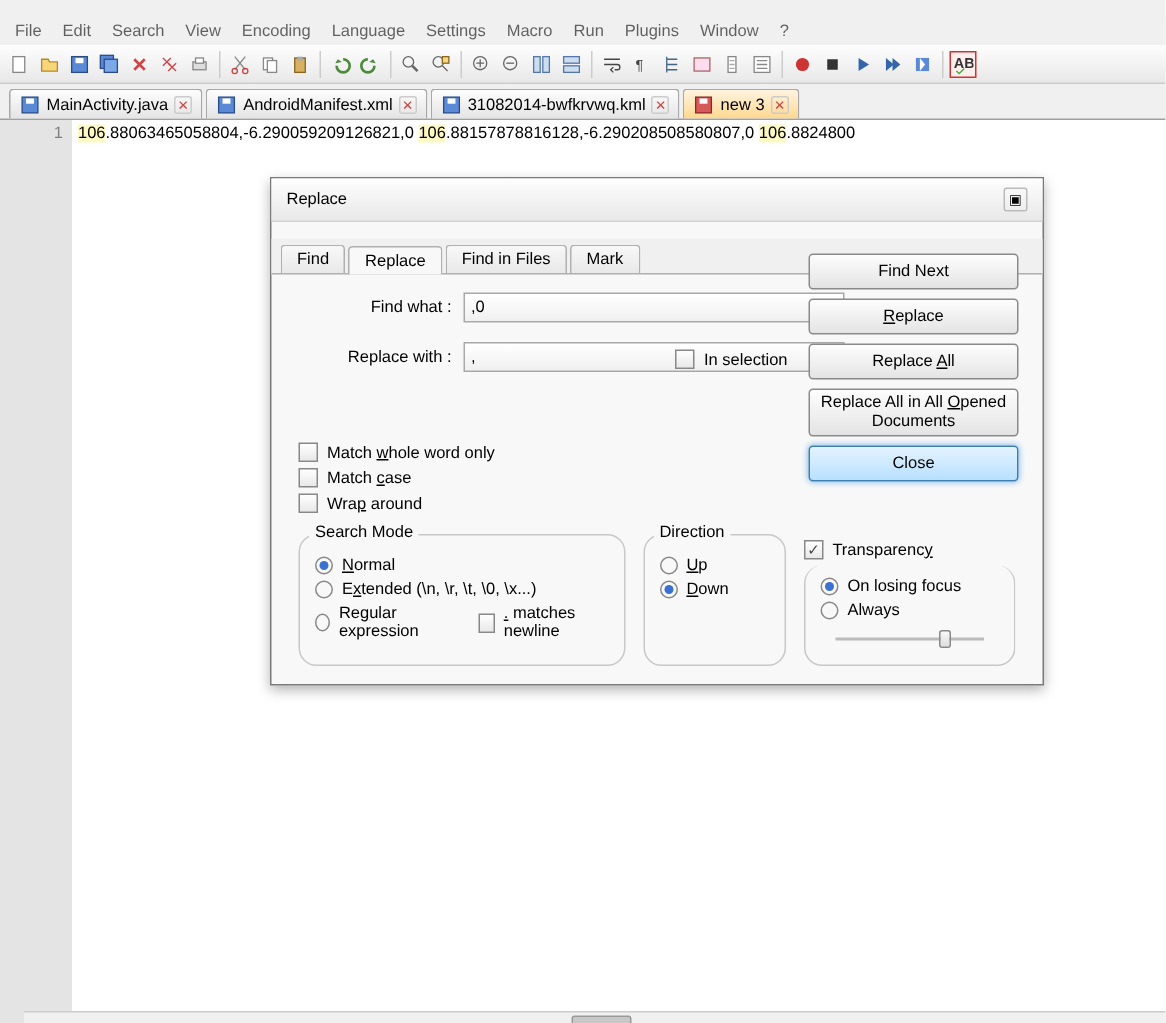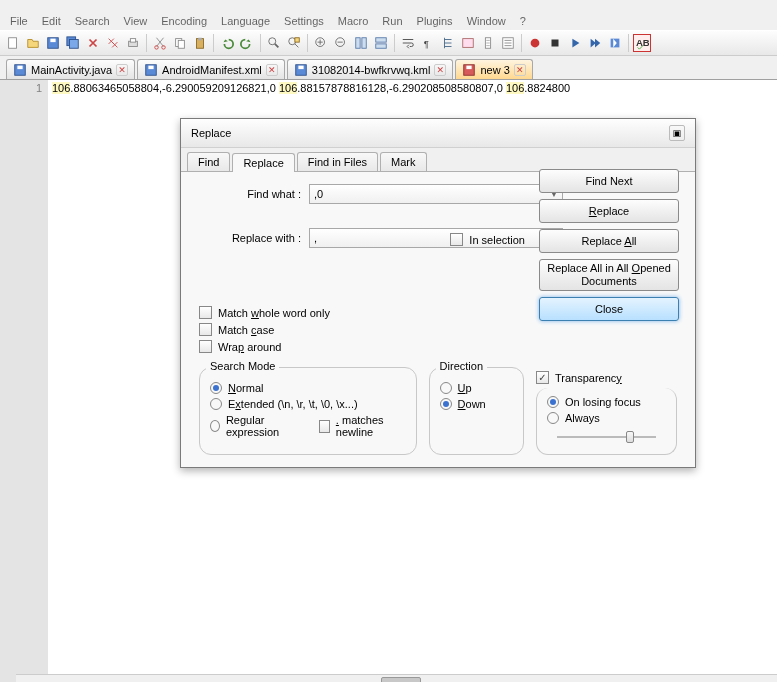--- a/index.html
+++ b/index.html
@@ -25,26 +25,26 @@
 .hl { background: #fef9c3; }
 
 .scrollh { position: absolute; bottom: 0; left: 8px; right: 0; height: 16px; background: #f0f0f0; border-top: 1px solid #ccc; display: flex; align-items: center; }
 .sthumb { width: 40px; height: 12px; background: #c8c8c8; border: 1px solid #999; border-radius: 2px; margin-left: 48%; }
 
 
 .dlg { position: absolute; left: 180px; top: 118px; width: 516px; background: #f8f8f8; border: 1px solid #7a7a7a; box-shadow: 0 3px 8px rgba(0,0,0,0.3); }
 .dlg-title { background: linear-gradient(#fefefe, #e8e8e8); padding: 6px 10px; border-bottom: 1px solid #d0d0d0; display: flex; justify-content: space-between; align-items: center; }
 .dlg-close { width: 16px; height: 16px; border: 1px solid #bbb; border-radius: 2px; display: flex; align-items: center; justify-content: center; font-size: 9px; cursor: pointer; }
 
-.dlg-tabs { display: flex; padding: 4px 6px 0; background: #f0f0f0; border-bottom: 1px solid #b0b0b0; }
+.dlg-tabs { display: flex; padding: 4px 6px 0; background: #f0f0f0; border-bottom: 1px solid #b0b0b0; margin-top: 11px; }
 .dlg-tab { padding: 3px 10px; border: 1px solid #b0b0b0; border-bottom: none; background: linear-gradient(#f8f8f8, #e8e8e8); border-radius: 3px 3px 0 0; margin-right: 2px; cursor: pointer; position: relative; }
 .dlg-tab.active { background: #f8f8f8; top: 1px; }
 
 .dlg-body { padding: 12px 18px; }
-.row { display: flex; align-items: center; margin-bottom: 24px; }
+.row { display: flex; align-items: center; margin-bottom: 13px; }
 .lbl { width: 110px; text-align: right; padding-right: 8px; }
 .combo { flex: 1; height: 20px; border: 1px solid #a8a8a8; background: linear-gradient(#fff, #f0f0f0); display: flex; align-items: center; padding: 0 4px; justify-content: space-between; max-width: 254px; }
 .combo .dd { font-size: 8px; color: #666; }
 
 .btncol { position: absolute; right: 16px; top: 50px; width: 140px; }
 .wbtn { display: block; width: 100%; height: 24px; margin-bottom: 6px; background: linear-gradient(#fdfdfd, #e4e4e4); border: 1px solid #8a8a8a; border-radius: 3px; cursor: pointer; font-size: 11px; }
 .wbtn.multi { height: 32px; line-height: 13px; }
 .wbtn.focus { background: linear-gradient(#e4f3ff, #b8e0ff); border-color: #3c7fb1; box-shadow: 0 0 4px #7eb4ea; }
 
 .chk-row { display: flex; align-items: center; gap: 6px; margin: 4px 0; }

